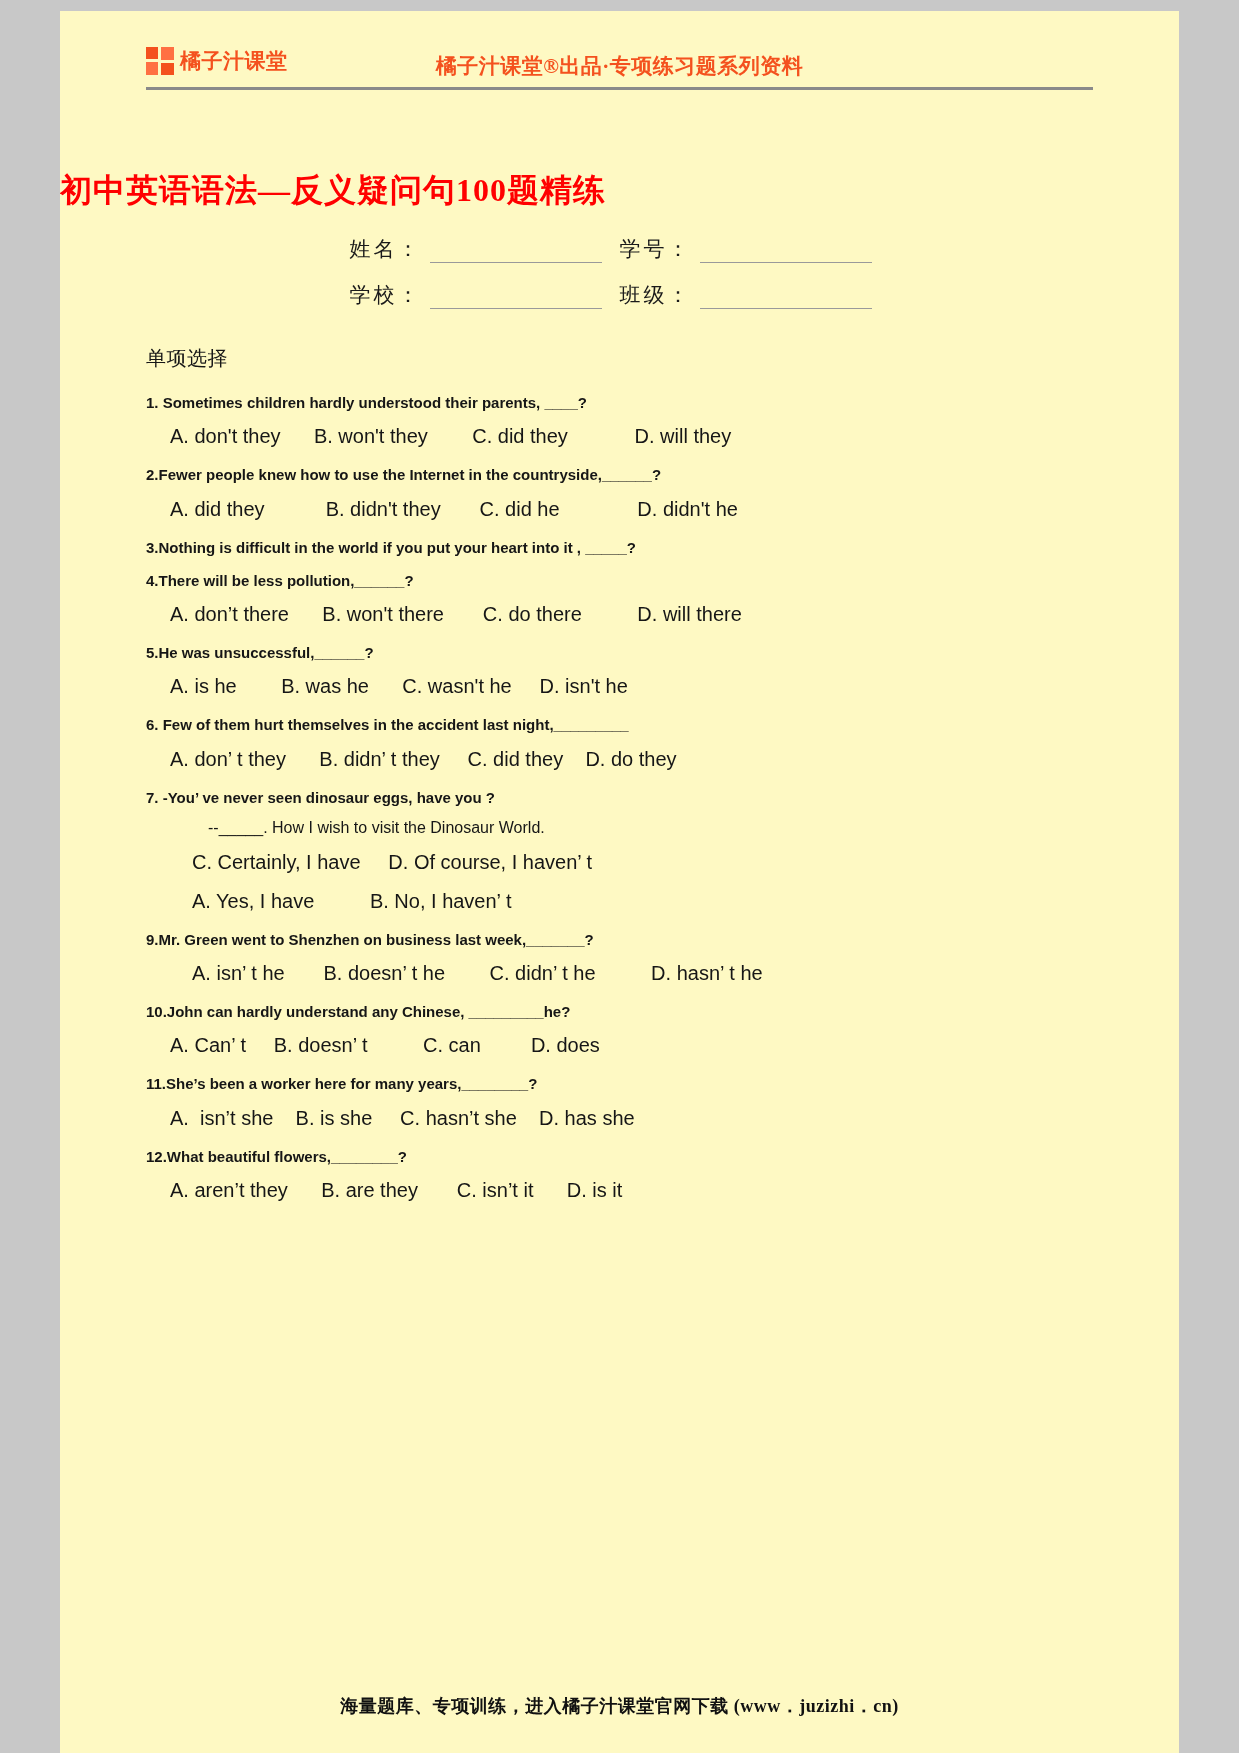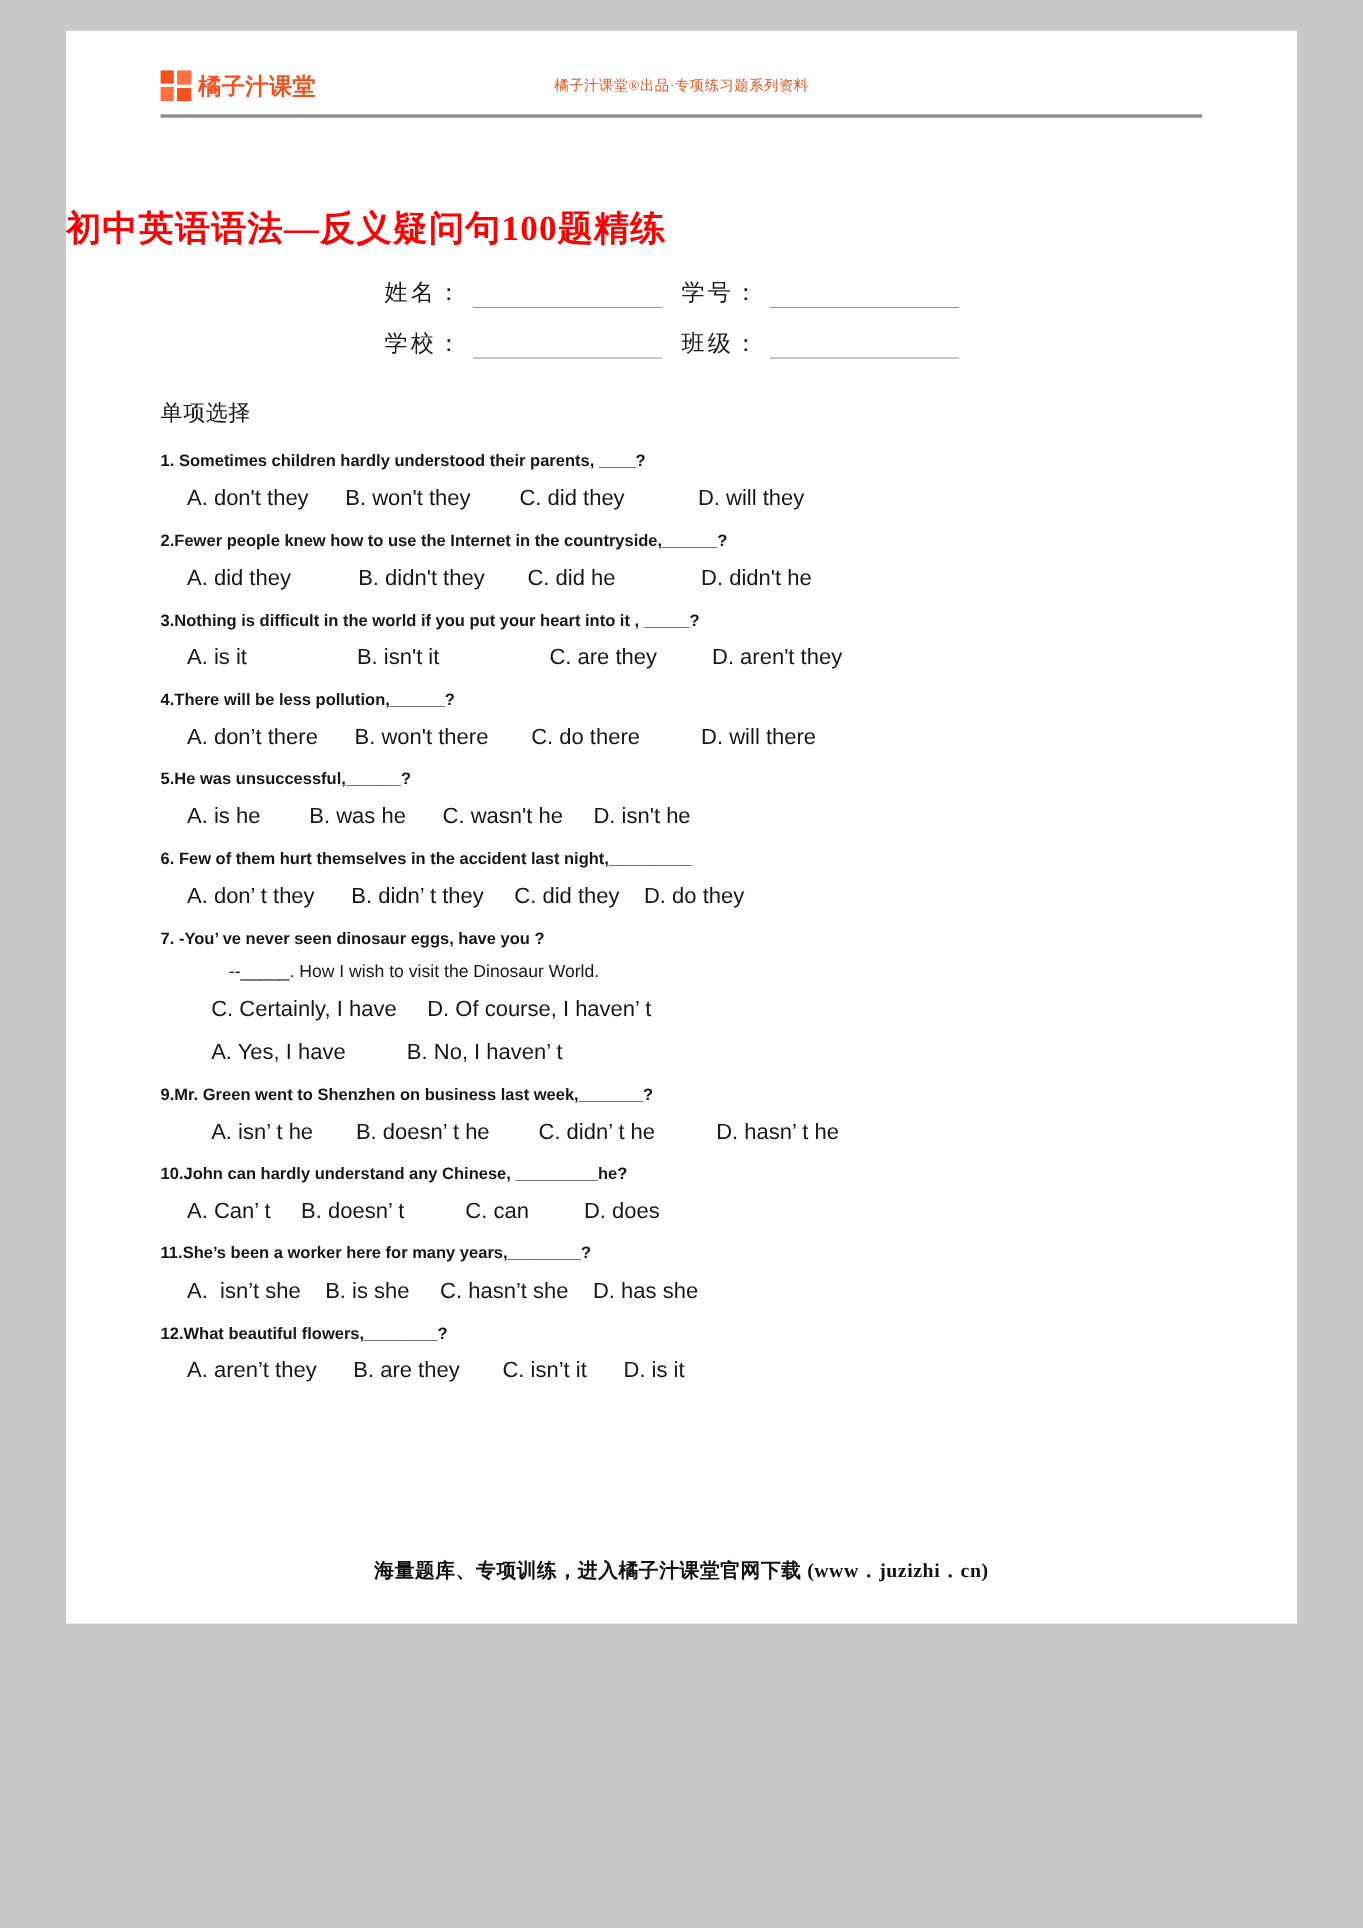--- a/index.html
+++ b/index.html
@@ -10,23 +10,23 @@
   body {
     width: 1239px;
     height: 1753px;
     font-family: "Liberation Sans", sans-serif;
     display: flex;
     justify-content: center;
     align-items: flex-start;
   }
   .page {
     width: 1119px;
-    height: 1448px;
-    margin-top: 28px;
-    background: #ffffff;
+    height: 1743px;
+    margin-top: 11px;
+    background: #fef9c3;
     position: relative;
     box-sizing: border-box;
     overflow: hidden;
   }
 
   
   .masthead {
     position: relative;
     height: 78px;
   }
@@ -59,22 +59,22 @@
     font-size: 21px;
     letter-spacing: 0.5px;
   }
   .masthead-slogan {
     position: absolute;
     left: 0; right: 0;
     top: 41px;
     text-align: center;
     color: #f4511e;
     font-family: "Liberation Serif", serif;
-    font-weight: normal;
-    font-size: 13px;
+    font-weight: bold;
+    font-size: 21px;
     letter-spacing: 0.5px;
   }
   .rule {
     position: absolute;
     left: 86px;
     right: 86px;
     top: 76px;
     height: 3px;
     background: #8a8a8a;
   }
@@ -217,21 +217,20 @@
       <div class="q-opts">A. don't they      B. won't they        C. did they            D. will they</div>
     </div>
 
     <div class="q">
       <div class="q-stem">2.Fewer people knew how to use the Internet in the countryside,______?</div>
       <div class="q-opts">A. did they           B. didn't they       C. did he              D. didn't he</div>
     </div>
 
     <div class="q">
       <div class="q-stem">3.Nothing is difficult in the world if you put your heart into it , _____?</div>
-      <div class="q-opts">A. is it                  B. isn't it                  C. are they         D. aren't they</div>
     </div>
 
     <div class="q">
       <div class="q-stem">4.There will be less pollution,______?</div>
       <div class="q-opts">A. don’t there      B. won't there       C. do there          D. will there</div>
     </div>
 
     <div class="q">
       <div class="q-stem">5.He was unsuccessful,______?</div>
       <div class="q-opts">A. is he        B. was he      C. wasn't he     D. isn't he</div>

